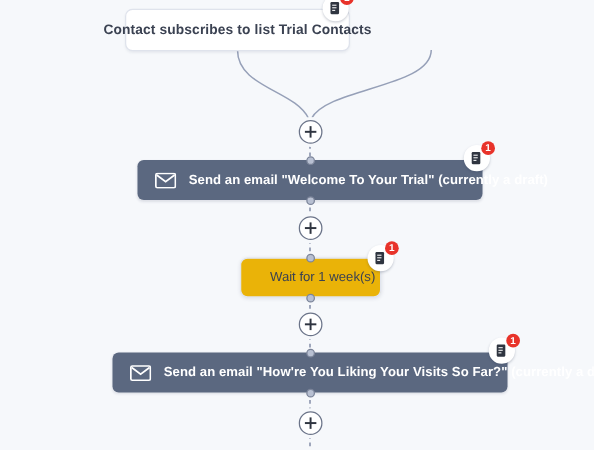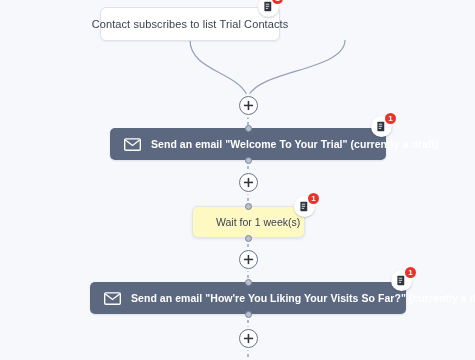--- a/index.html
+++ b/index.html
@@ -41,20 +41,21 @@
 
   
   .trigger {
     height: 34px;
     border-radius: 6px;
     background: #ffffff;
     border: 1px solid #dfe3ec;
     box-shadow: 0 1px 2px rgba(40,50,80,0.07);
     justify-content: center;
     padding: 0 12px;
+    font-weight: bold;
   }
   .trigger-label {
     font-size: 11px;
     color: #3b4252;
     white-space: nowrap;
     letter-spacing: .1px;
   }
   .trigger.dashed {
     background: transparent;
     border: 1px dashed #9aa6c0;
@@ -76,21 +77,21 @@
     color: #ffffff;
     white-space: nowrap;
     letter-spacing: .05px;
   }
   .env-icon { flex: 0 0 auto; display:block; }
 
   
   .wait {
     height: 32px;
     border-radius: 6px;
-    background: #fef9c3;
+    background: #eab308;
     border: 1px solid #e1e5ee;
     box-shadow: 0 1px 3px rgba(40,50,80,0.10);
     padding: 0 14px;
     gap: 9px;
   }
   .wait-label {
     font-size: 10.5px;
     color: #3b4252;
     white-space: nowrap;
   }

